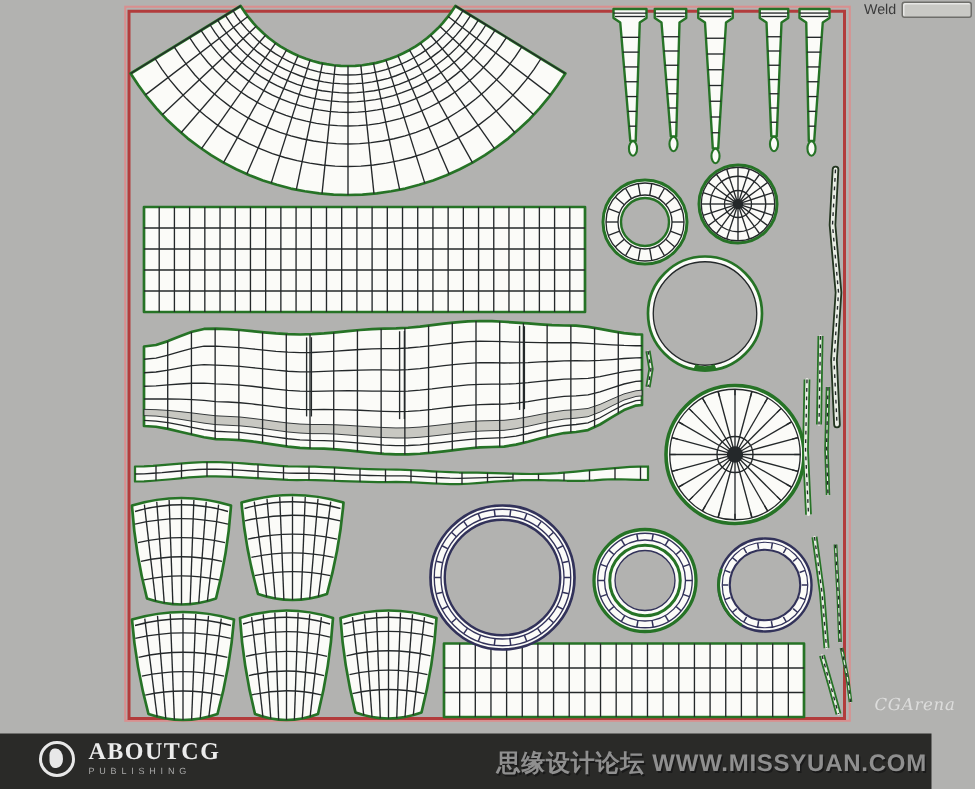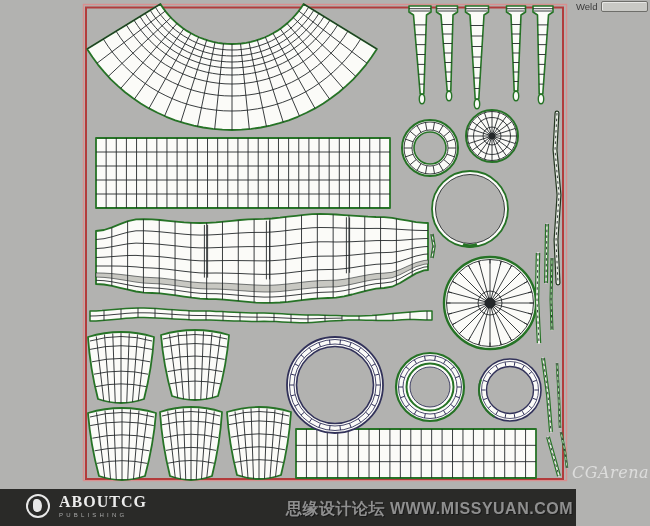--- a/index.html
+++ b/index.html
@@ -26,25 +26,25 @@
 
   
   .weld{position:absolute;left:576px;top:1px;display:flex;align-items:center;gap:4px;
         font-size:9.5px;color:var(--text-dark,#3a3a3a)}
   .weld-field{width:45px;height:9px;background:var(--field-bg,#c9c9c5);
         border:1px solid #6e6e6a;border-radius:2px;
         box-shadow:inset 1px 1px 0 rgba(255,255,255,.55)}
 
   
   .cgarena{position:absolute;left:572px;top:463px;width:76px;text-align:center;
-        font-family:"DejaVu Serif",serif;font-style:italic;font-size:16px;
+        font-family:"DejaVu Serif",serif;font-style:italic;font-size:11px;
         color:rgba(252,252,252,.58);letter-spacing:.5px}
 
   
-  .footer{position:absolute;left:0;bottom:0;width:576px;height:37px;
+  .footer{position:absolute;left:0;bottom:0;width:621px;height:37px;
         background:var(--footer-bg,#2a2a28)}
   .brand{position:absolute;left:26px;top:5px;display:flex;align-items:center;gap:9px}
   .logo{width:20px;height:20px;border:2px solid #e8e8e8;border-radius:50%;
         position:relative;display:inline-block}
   .logo i{position:absolute;left:5px;top:3px;width:9px;height:13px;background:#e8e8e8;
         border-radius:40% 60% 55% 45%}
   .brand-col{display:flex;flex-direction:column;line-height:1}
   .brand-name{font-family:"Liberation Serif",serif;font-weight:bold;font-size:16px;
         color:#ececec;letter-spacing:1px}
   .brand-sub{font-size:6px;letter-spacing:3.2px;color:#a8a8a8;margin-top:2px}

